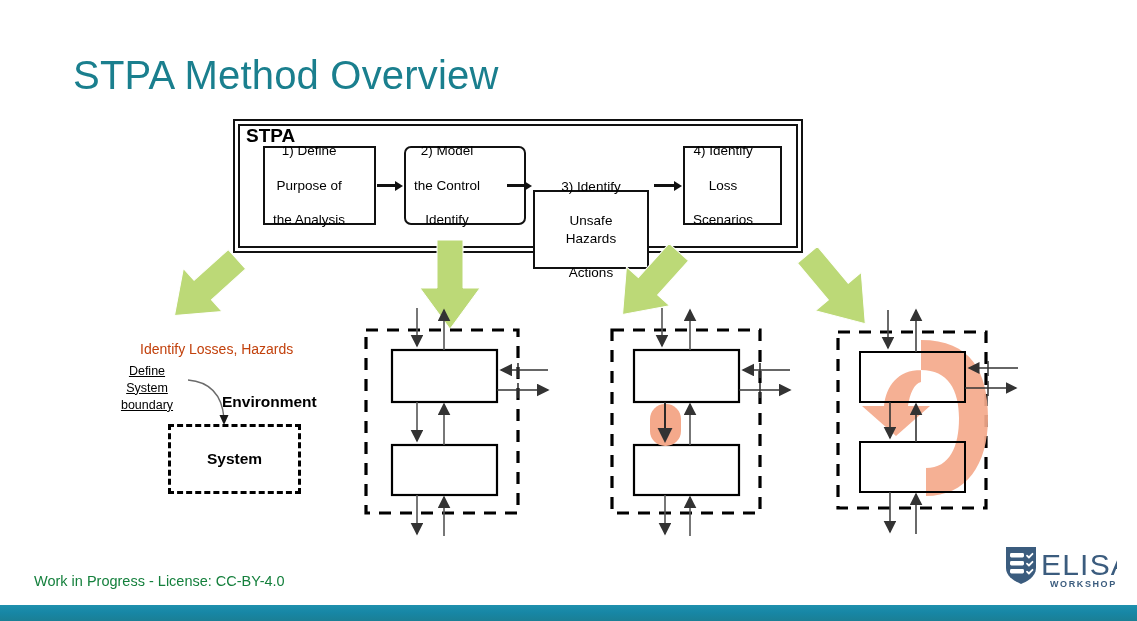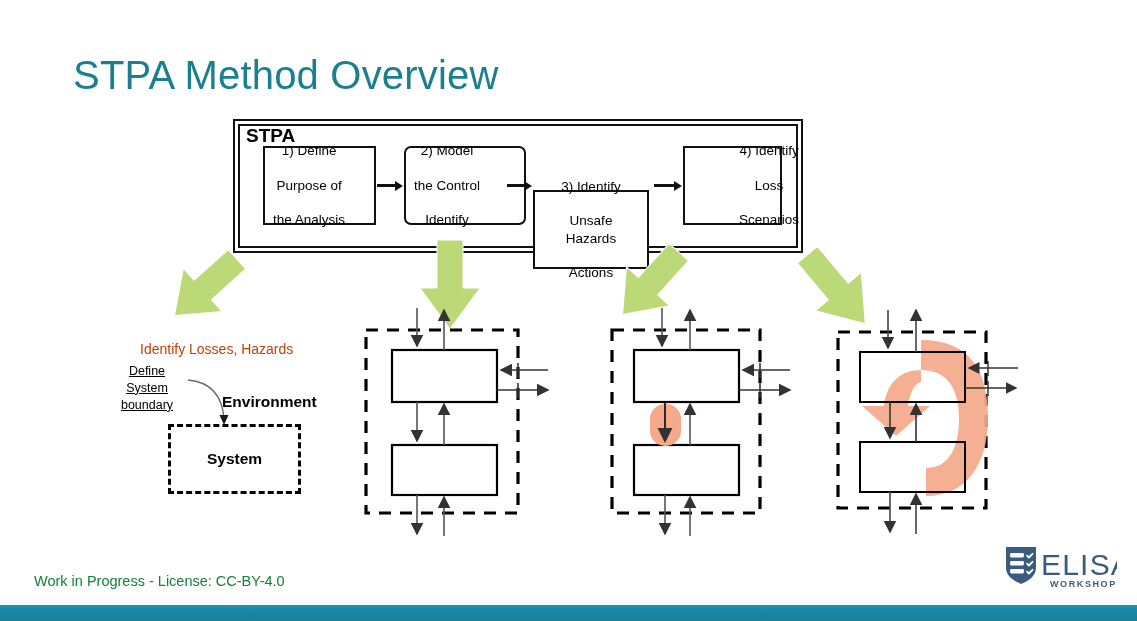--- a/index.html
+++ b/index.html
@@ -48,21 +48,21 @@
     border:2px solid #111;background:#fff;box-sizing:border-box;
     display:flex;align-items:center;justify-content:flex-start;
     text-align:center;
     font-size:13.5px;line-height:1.28;color:#000;
     font-family:"Liberation Sans", sans-serif;
   }
   .step span{display:block;padding:0 4px;}
   .step-1{left:263px;width:113px;}
   .step-2{left:404px;width:122px;border-radius:7px;}
   .step-3{left:533px;width:116px;margin-top:44px;}
-  .step-4{left:683px;width:99px;padding-left:46px;}
+  .step-4{left:683px;width:99px;}
 
   
   .sarrow{position:absolute;top:181px;height:9px;}
   .sarrow .shaft{position:absolute;left:0;top:3px;height:3px;background:#111;}
   .sarrow .head{
     position:absolute;top:0;width:0;height:0;
     border-top:5px solid transparent;border-bottom:5px solid transparent;
     border-left:8px solid #111;
   }
   .sa-1{left:377px;width:26px;}

